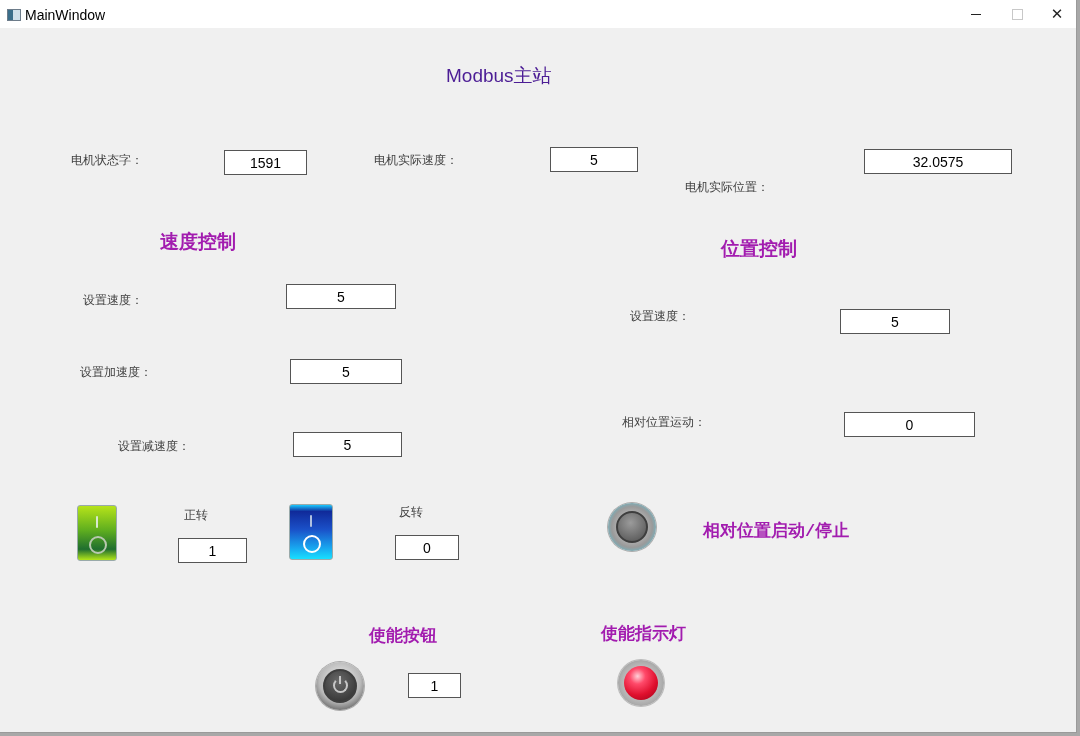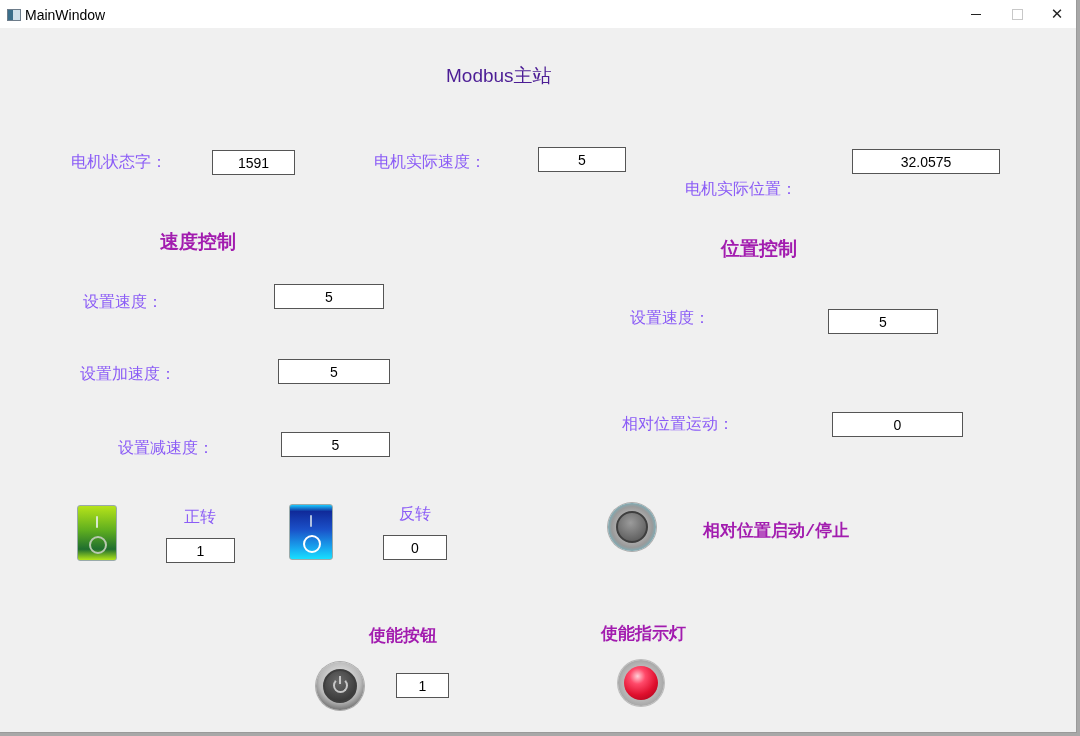--- a/index.html
+++ b/index.html
@@ -28,27 +28,27 @@
     position:absolute; top:0; width:44px; height:28px; display:flex; align-items:center; justify-content:center;
     color:#222; font-size:14px; font-family:"DejaVu Sans", sans-serif; cursor:default;
   }
   .win-min { left:954px; }
   .win-max { left:995px; color:#c4c4c4; }
   .win-close { left:1035px; }
   .min-line { width:10px; height:1px; background:#222; }
   .max-box { width:9px; height:9px; border:1px solid #c8c8c8; }
   .close-x { font-size:15px; color:#222; }
 
-  .lbl { position:absolute; font-size:16px; color:#8b5cf6; white-space:nowrap; font-family:Liberation Mono, monospace; }
+  .lbl { position:absolute; font-size:12px; color:#404040; white-space:nowrap; font-family:Liberation Mono, monospace; }
   .section { position:absolute; font-size:19px; color:#a21caf; white-space:nowrap; font-weight:bold; font-family:Liberation Mono, monospace; }
   .heading { position:absolute; font-size:19px; color:#4c1d95; white-space:nowrap; font-family:"Liberation Sans", sans-serif; }
   .field {
     position:absolute; height:25px; box-sizing:border-box; background:#fff;
     border:1px solid #555; text-align:center; font-size:14px; line-height:23px; color:#000;
-    font-family:"Liberation Sans", sans-serif; padding:0;
+    font-family:"Liberation Sans", sans-serif; padding:0;margin-left:12px;
   }
 
   .rocker {
     position:absolute; width:40px; height:56px; border-radius:3px; box-sizing:border-box;
     border:1px solid #9aa;
   }
   .rocker-green { background:linear-gradient(180deg,#b6e31a 0%,#5fae1f 45%,#1f6e2f 80%,#b3e61a 100%); }
   .rocker-blue { background:linear-gradient(180deg,#1ac8ff 0%,#102a9a 12%,#1a50c8 45%,#18a8f0 80%,#18e0ff 100%); }
   .rocker .bar { position:absolute; left:18px; top:10px; width:2px; height:12px; background:#d8e8d0; border-radius:1px; }
   .rocker .ring { position:absolute; left:11px; top:30px; width:14px; height:14px; border-radius:50%; border:2px solid #b8c8b0; }

